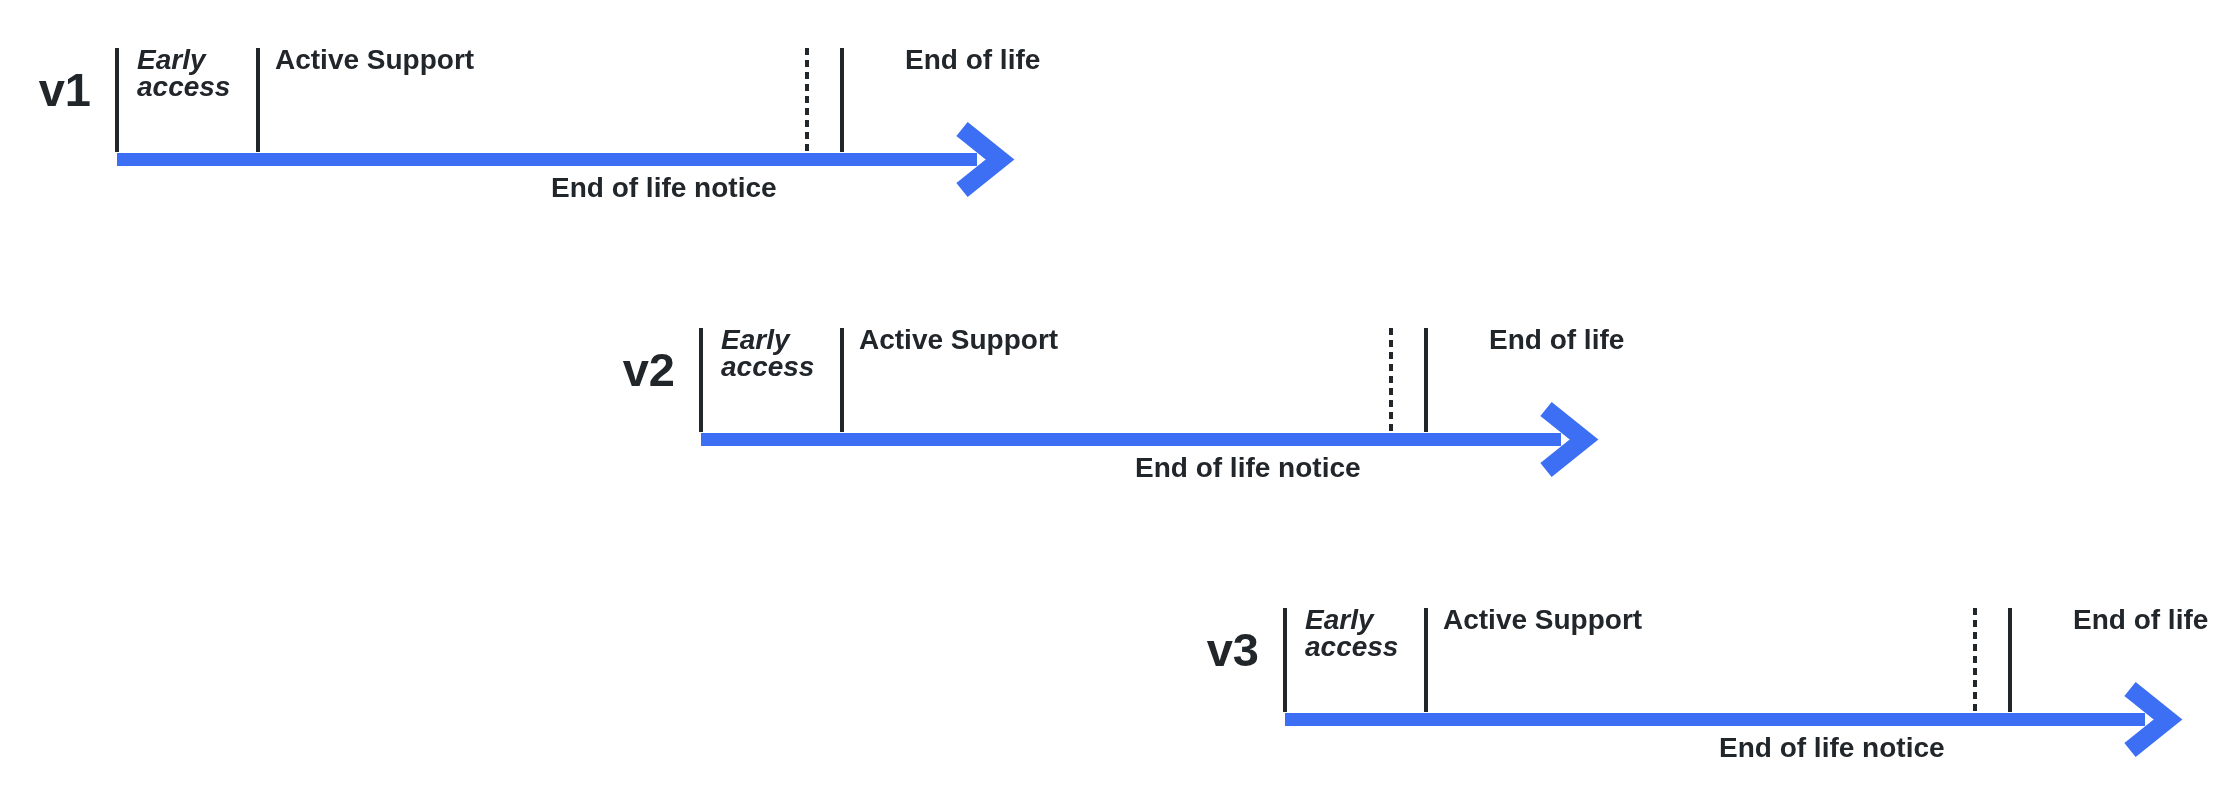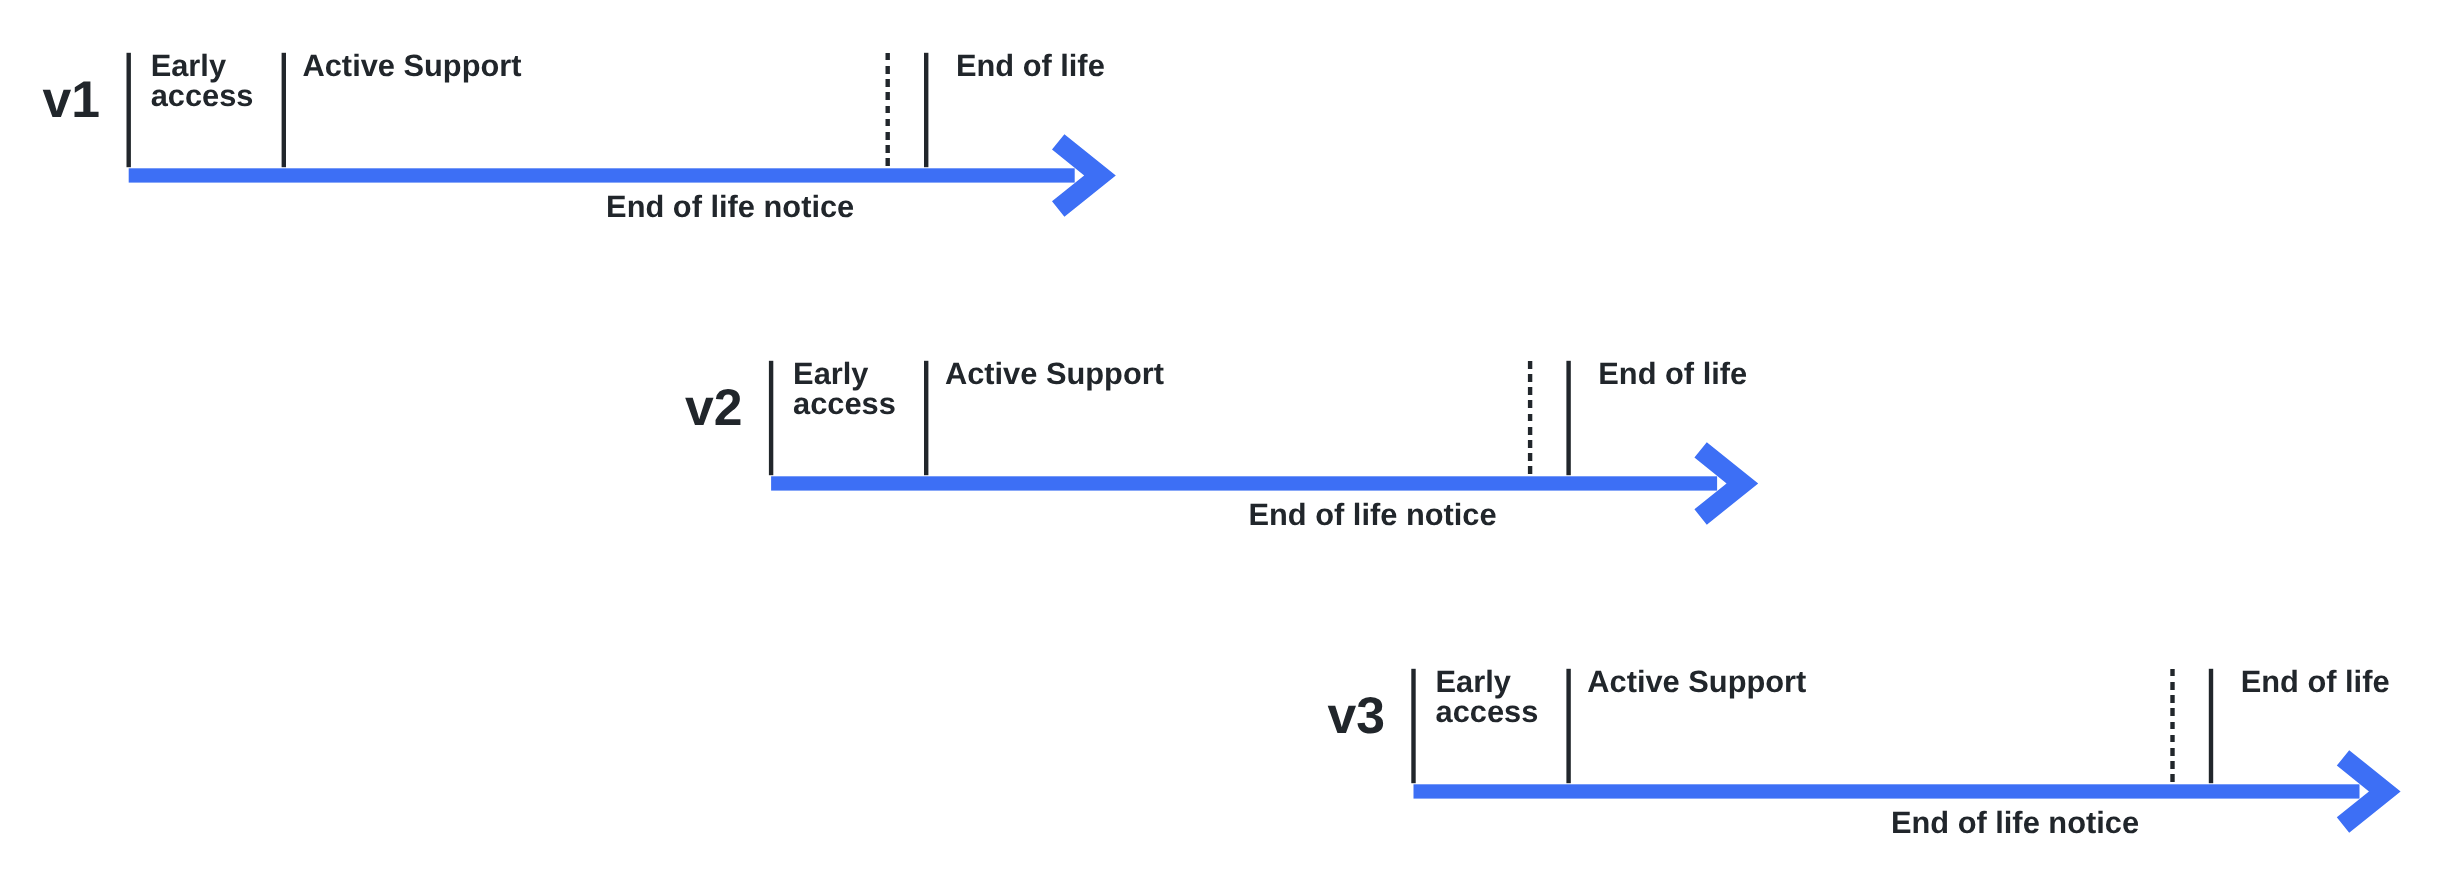--- a/index.html
+++ b/index.html
@@ -58,23 +58,23 @@
       transparent 12px
     );
   }
   .label {
     position: absolute;
     font-size: 28px;
     line-height: 27px;
     font-weight: 700;
     color: var(--ink, #21262b);
   }
-  .label.early   { left: 20px;  top: 46px; width: 102px; }
+  .label.early   { left: 20px;  top: 46px; width: 102px; font-style: italic; }
   .label.active  { left: 158px; top: 46px; white-space: nowrap; text-align: center; }
-  .label.eol     { left: 752px; top: 46px; white-space: nowrap; }
+  .label.eol     { left: 788px; top: 46px; white-space: nowrap; }
   .label.notice  { left: 434px; top: 174px; width: 250px; text-align: left; white-space: nowrap; }
   .bar {
     position: absolute;
     left: 0;
     top: 153px;
     width: 860px;
     height: 13px;
     background: var(--arrow-blue, #3d6ff5);
   }
   .head {

